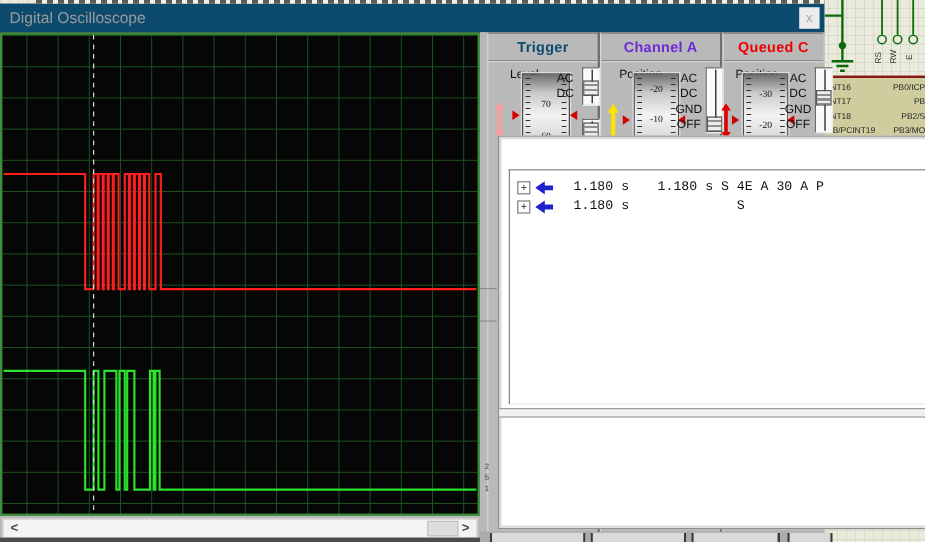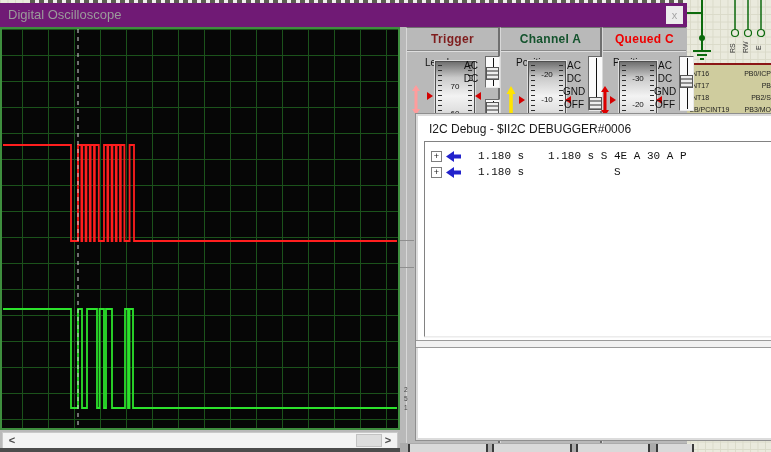--- a/index.html
+++ b/index.html
@@ -14,40 +14,40 @@
     background:repeating-linear-gradient(90deg,#5c5c52 0 5px,#f1f1ee 5px 9px);}
   .sch-svg{position:absolute;left:687px;top:0;}
   .chip{position:absolute;left:687px;top:63px;width:84px;height:160px;
     background:#cfcc9e;border-top:2px solid #8b1616;}
   .pincol{position:absolute;top:3px;font-size:7px;line-height:12px;color:#1d1d1d;white-space:nowrap;}
   .pincol.left{left:3px;text-align:left;}
   .pincol.right{right:0;text-align:right;}
   .term-label{position:absolute;font-size:7px;color:#333;transform:rotate(-90deg);transform-origin:left top;white-space:nowrap;}
   
   .scope{position:absolute;left:0;top:3px;width:687px;height:449px;z-index:1;background:#b9b9b9;}
-  .scope-titlebar{position:absolute;left:0;top:0;width:100%;height:24px;background:#701a75;border-bottom:1px solid #dcdcdc;}
+  .scope-titlebar{position:absolute;left:0;top:0;width:100%;height:24px;background:#0c4a6e;border-bottom:1px solid #dcdcdc;}
   .scope-title{position:absolute;left:8px;top:4px;font-size:13px;color:#9b9b9b;}
   .scope-close{position:absolute;right:4px;top:3px;width:17px;height:18px;background:#ececec;
     color:#a6a6a6;font-size:11px;text-align:center;line-height:18px;}
   .screen{position:absolute;left:0;top:24px;width:396px;height:399px;border:2px solid #3e8e3e;background-color:#060606;
     background-image:linear-gradient(90deg,#1b521b 1px,transparent 1px),linear-gradient(0deg,#1b521b 1px,transparent 1px);
     background-size:26px 26px;background-position:20px 1px;}
   .screen svg{position:absolute;left:0;top:0;}
   .hscroll{position:absolute;left:2px;top:429px;width:394px;height:15px;background:#f3f3f3;border:1px solid #c9c9c9;}
   .hs-arrow{position:absolute;top:1px;width:14px;height:13px;color:#4a4a4a;font-size:11px;font-weight:bold;text-align:center;line-height:13px;}
   .hs-arrow.l{left:2px;} .hs-arrow.r{right:2px;}
   .hs-thumb{position:absolute;left:353px;top:1px;width:24px;height:11px;background:#dddddd;border:1px solid #c2c2c2;}
   .darkstrip{position:absolute;left:0;top:445px;width:400px;height:4px;background:#4c4c4c;}
   .controls{position:absolute;left:400px;top:24px;width:287px;height:425px;background:#b9b9b9;}
   .panel{position:absolute;top:0;height:416px;border-top:1px solid #6f6f6f;border-right:2px solid #6f6f6f;border-left:1px solid #d8d8d8;}
   .hdr{height:22px;text-align:center;font-size:12px;font-weight:bold;line-height:22px;letter-spacing:.3px;
     border-bottom:1px solid #8a8a8a;box-shadow:0 1px 0 #dedede;}
   .knob-label{position:absolute;font-size:10px;color:#111;}
   .dial{position:absolute;border:1px solid #4f4f4f;outline:1px solid #dcdcdc;
-    background:linear-gradient(180deg,#6f6f6f 0%,#c9c9c9 25%,#f3f3f3 55%,#e0e0e0 78%,#b0b0b0 100%);}
+    background:linear-gradient(180deg,#6f6f6f 0%,#c9c9c9 25%,#f3f3f3 55%,#e0e0e0 78%,#b0b0b0 100%);font-family:Liberation Serif, serif;}
   .dial .ticks{position:absolute;top:3px;bottom:3px;width:4px;
     background:repeating-linear-gradient(0deg,#2e2e2e 0 1px,transparent 1px 5px);}
   .dial .ticks.tl{left:2px;} .dial .ticks.tr{right:2px;}
   .dial .num{position:absolute;left:0;width:100%;text-align:center;font-size:8px;color:#111;}
   .tri{position:absolute;width:0;height:0;border-top:4px solid transparent;border-bottom:4px solid transparent;}
   .tri.r{border-left:6px solid #d40000;}
   .tri.l{border-right:6px solid #d40000;}
   .coupling{position:absolute;font-size:10px;color:#111;line-height:13px;text-align:center;width:24px;}
   .slider{position:absolute;width:13px;background:#fafafa;border:1px solid;border-color:#6a6a6a #e9e9e9 #e9e9e9 #6a6a6a;}
   .slider .track{position:absolute;left:50%;top:1px;bottom:1px;width:1px;background:#111;}
@@ -131,21 +131,21 @@
   <div class="hscroll">
     <div class="hs-arrow l">&lt;</div>
     <div class="hs-thumb"></div>
     <div class="hs-arrow r">&gt;</div>
   </div>
   <div class="darkstrip"></div>
 
   <div class="controls">
 
     <div class="panel" id="panel-trigger" style="left:6px;width:91px;">
-      <div class="hdr" style="color: #7f1d1d;">Trigger</div>
+      <div class="hdr" style="color: #0c4a6e;">Trigger</div>
       <span class="knob-label" style="left:18px;top:29px;">Level</span>
       <div class="dial" style="left:28px;top:33px;width:38px;height:62px;">
         <div class="ticks tl"></div>
           <div class="ticks tr"></div>
         <span class="num" style="top:20px;">70</span>
         <span class="num" style="top:47px;">60</span>
       </div>
       <div class="tri r" style="left:20px;top:64px;"></div>
       <div class="tri l" style="left:68px;top:64px;"></div>
       <svg width="10" height="30" style="position:absolute;left:4px;top:57px;">
@@ -157,21 +157,21 @@
         <div class="track"></div>
         <div class="handle" style="top:10px;"></div>
       </div>
       <div class="slider" style="left:78px;top:71px;height:24px;">
         <div class="track"></div>
         <div class="handle" style="top:2px;"></div>
       </div>
     </div>
 
     <div class="panel" id="panel-a" style="left:100px;width:99px;">
-      <div class="hdr" style="color: #14532d;">Channel A</div>
+      <div class="hdr" style="color: #6d28d9;">Channel A</div>
       <span class="knob-label" style="left:15px;top:29px;">Position</span>
       <div class="dial" style="left:27px;top:33px;width:36px;height:62px;">
         <div class="ticks tl"></div>
           <div class="ticks tr"></div>
         <span class="num" style="top:8px;">-20</span>
         <span class="num" style="top:33px;">-10</span>
       </div>
       <div class="tri r" style="left:18px;top:68px;"></div>
       <div class="tri l" style="left:64px;top:68px;"></div>
       <svg width="10" height="30" style="position:absolute;left:5px;top:58px;">
@@ -220,21 +220,20 @@
     <div class="btm">
       <div class="btn-sliver" style="left:8px;width:76px;"></div>
       <div class="btn-sliver" style="left:92px;width:76px;"></div>
       <div class="btn-sliver" style="left:176px;width:70px;"></div>
       <div class="btn-sliver" style="left:256px;width:34px;"></div>
     </div>
   </div>
 </div>
 
 <div class="i2c">
-  <span class="i2c-title">I2C Debug - $II2C DEBUGGER#0006</span>
 
   <div class="listbox">
     <div class="trow">
       <div class="expand">+</div>
       <svg class="b-arrow" width="15" height="11">
         <path d="M0 5.5 L8 0 V3.5 H15 V7.5 H8 V11 Z" fill="#2222cc"></path>
       </svg>
       <span class="t-time">1.180 s</span>
       <span class="t-detail">1.180 s S 4E A 30 A P</span>
     </div>

